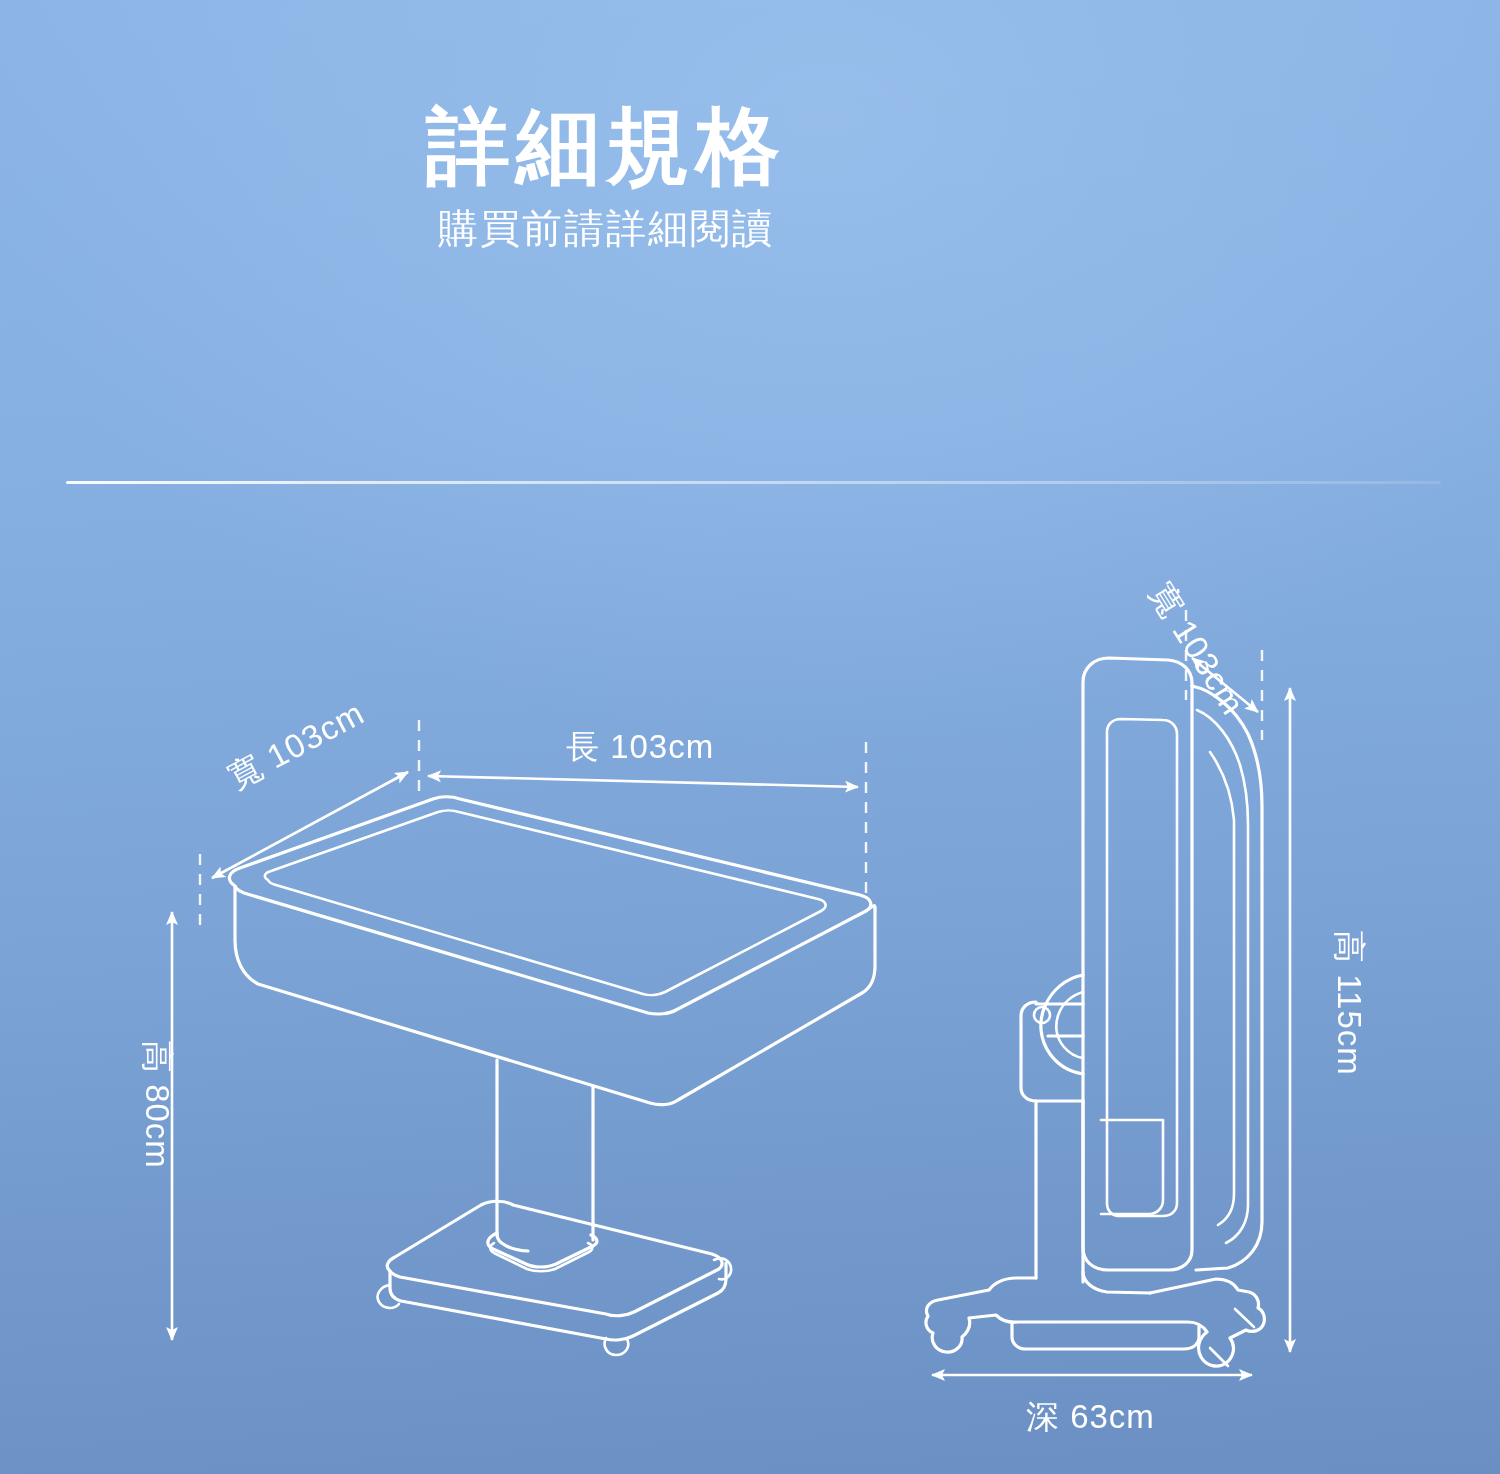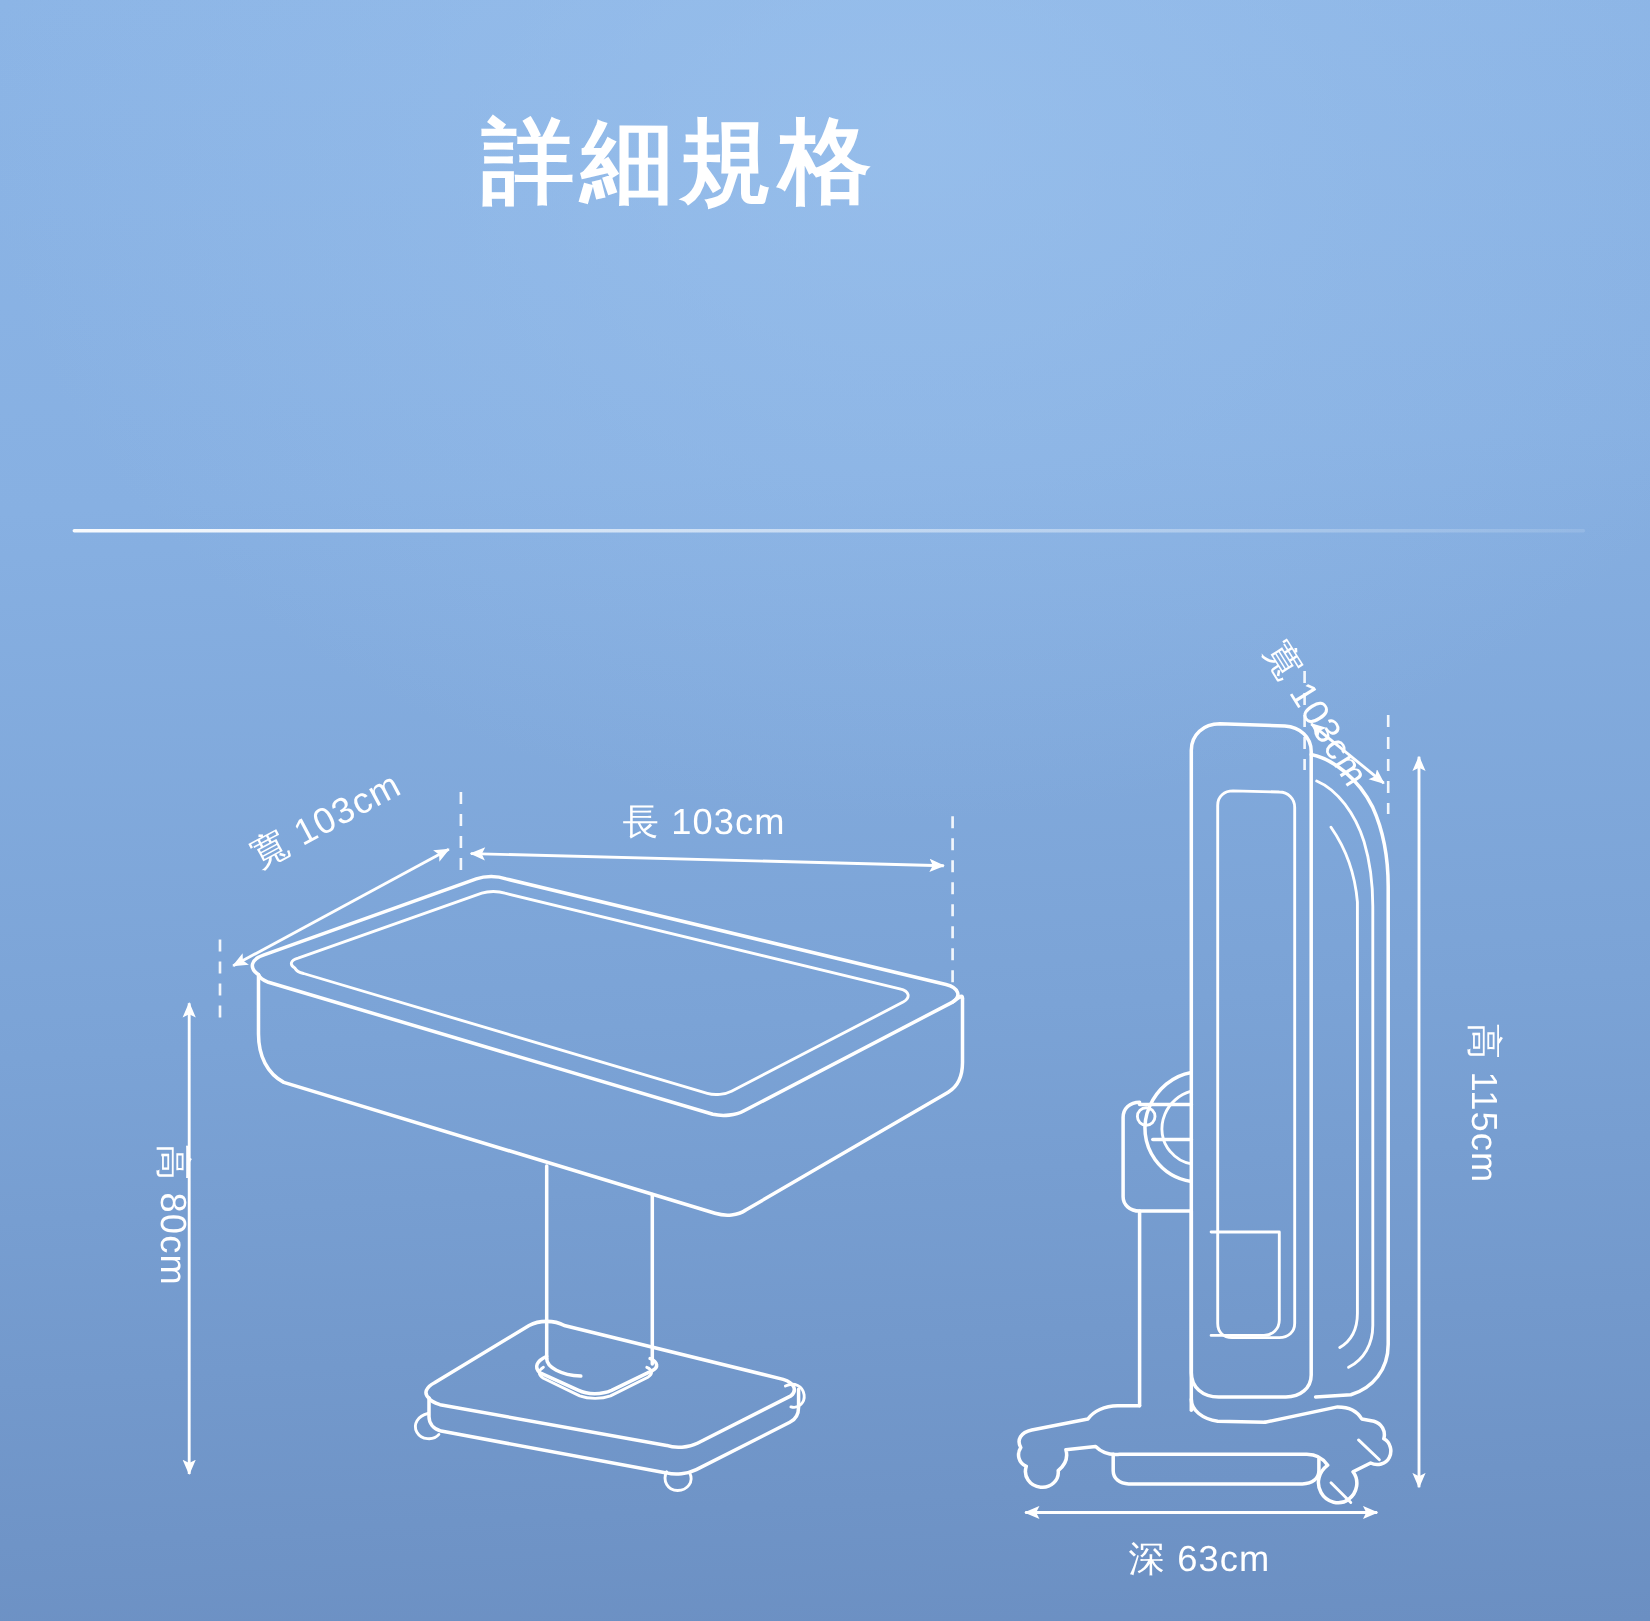--- a/index.html
+++ b/index.html
@@ -17,21 +17,21 @@
     width: 1500px;
     height: 1474px;
     background:
       radial-gradient(ellipse 1200px 900px at 55% 8%, rgba(160,198,240,0.55) 0%, rgba(160,198,240,0.0) 70%),
       linear-gradient(177deg, #8cb5e6 0%, #87b0e2 30%, #7ba3d6 62%, #6b8fc2 100%);
   }
 
   
   #header {
     position: absolute;
-    top: 0; left: 12px;
+    top: 0; left: 0;
     width: 1212px;
     text-align: center;
   }
   #page-title {
     margin: 0;
     padding-top: 104px;
     font-size: 84px;
     line-height: 1.02;
     font-weight: 700;
     color: #ffffff;
@@ -115,20 +115,21 @@
     letter-spacing: 1px;
   }
 </style>
 </head>
 <body>
 
 <div id="page">
 
   <div id="header">
     <h1 id="page-title">詳細規格</h1>
+    <p id="page-subtitle">購買前請詳細閱讀</p>
   </div>
 
   <div id="section-divider"></div>
 
   <div id="diagram-area">
     <svg width="1500" height="1474" viewBox="0 0 1500 1474" xmlns="http://www.w3.org/2000/svg">
       <defs>
         <marker id="ah" markerWidth="16" markerHeight="16" refX="13" refY="6" orient="auto" markerUnits="userSpaceOnUse">
           <path d="M0,0 L14,6 L0,12 L3,6 Z" class="arrow-fill"></path>
         </marker>

